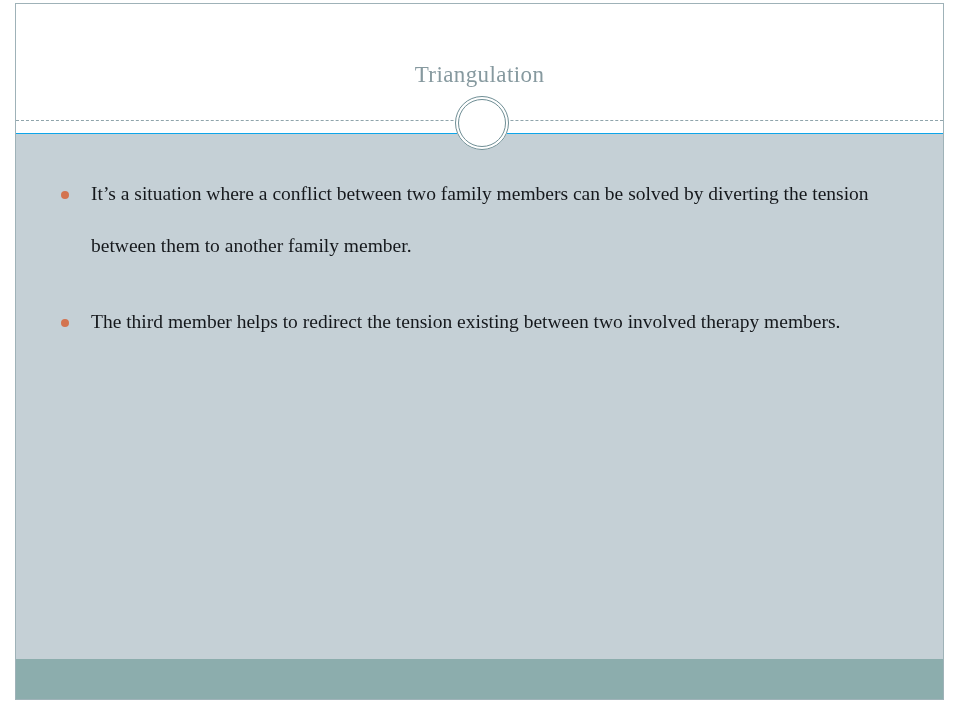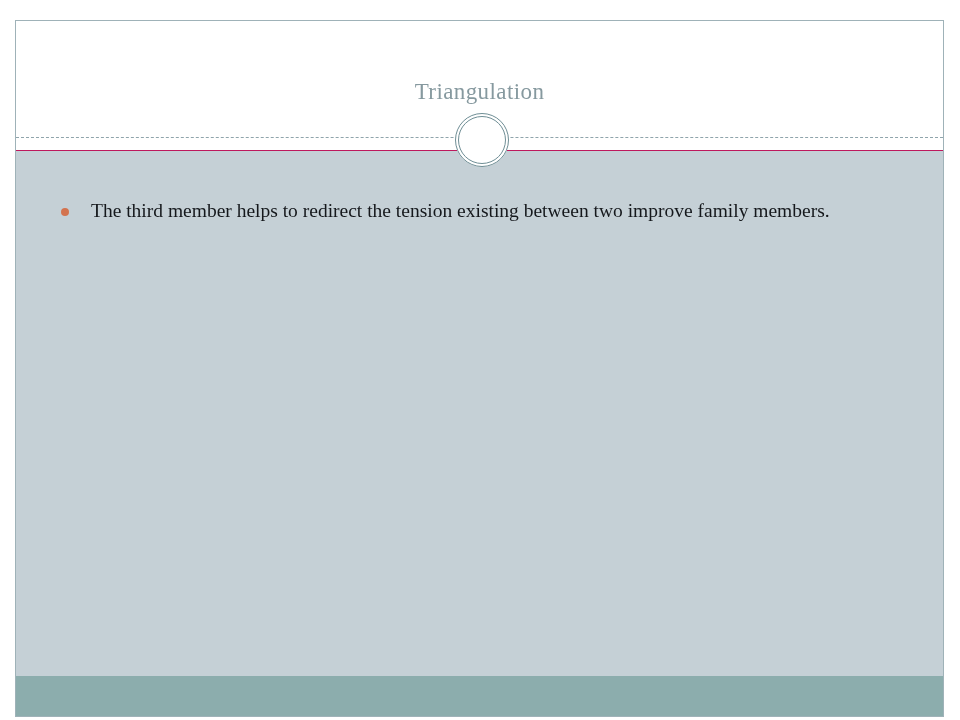--- a/index.html
+++ b/index.html
@@ -10,24 +10,24 @@
     height: 720px;
     background: #ffffff;
     font-family: "Liberation Serif", "DejaVu Serif", serif;
     overflow: hidden;
   }
 
   
   #slide {
     position: absolute;
     left: 15px;
-    top: 20px;
+    top: 3px;
     width: 929px;
     height: 697px;
-    background: #be185d;
+    background: #0ea5e9;
     border: 1px solid #9fb2b8;
     box-sizing: border-box;
     overflow: hidden;
   }
 
   
   #title-zone {
     position: absolute;
     left: 0;
     top: 0;
@@ -157,25 +157,29 @@
     <div class="disc"></div>
     <div class="ring-outer"></div>
     <div class="ring-inner"></div>
   </div>
 
   <div id="body-zone">
 
     <div id="bullet-list">
 
 
+      <div class="bullet-item">
+        <span class="bullet-dot"></span>
+        <span class="bullet-text">It’s a situation where a conflict between two family members can be solved by diverting the tension between them to another family member.</span>
+      </div>
 
 
       <div class="bullet-item">
         <span class="bullet-dot"></span>
-        <span class="bullet-text">The third member helps to redirect  the tension existing between two improve family members.</span>
+        <span class="bullet-text">The third member helps to redirect  the tension existing between two involved therapy members.</span>
       </div>
 
     </div>
 
     <div id="footer-band"></div>
   </div>
 
 </div>
 
 </body></html>

